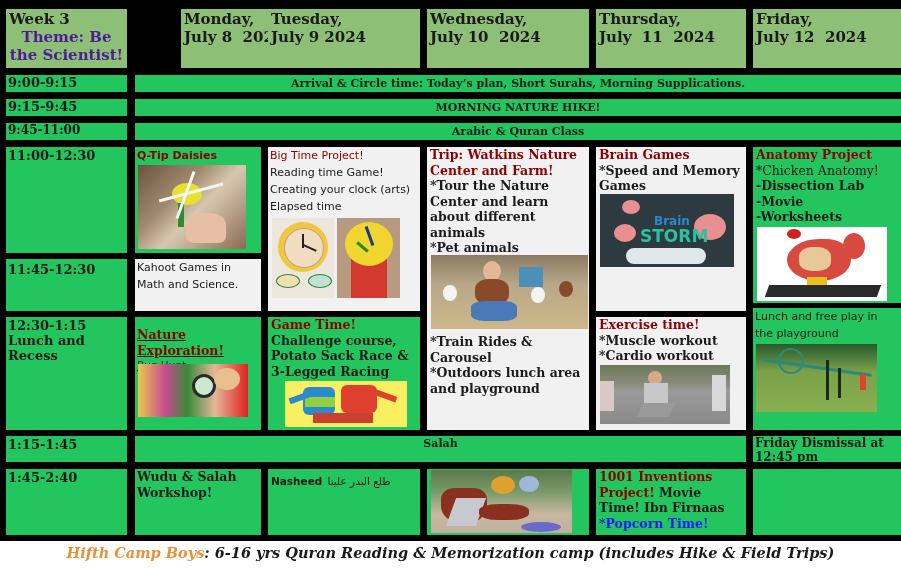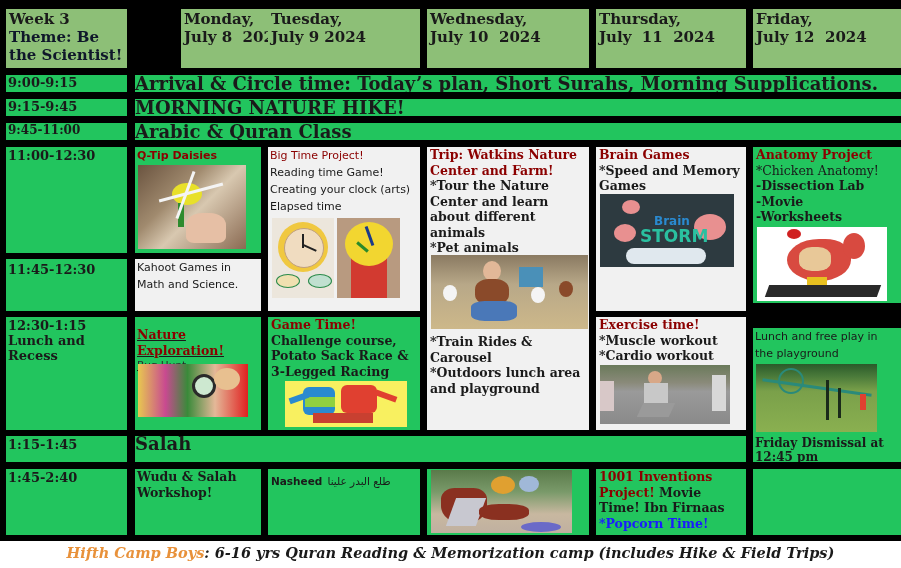--- a/index.html
+++ b/index.html
@@ -3,22 +3,22 @@
 <meta charset="utf-8">
 <style>
   html,body{margin:0;padding:0;}
   body{width:901px;height:568px;background:#ffffff;position:relative;overflow:hidden;font-family:"DejaVu Serif",serif;}
   .board{position:absolute;left:0;top:0;width:901px;height:541px;background:#000;}
   .cell{position:absolute;box-sizing:border-box;overflow:hidden;color:#1a1a1a;}
   .hdr{background:#8dbf77;font-family:"DejaVu Serif",serif;font-weight:bold;font-size:15px;line-height:18px;padding:1px 3px;}
   .white{background:#22c55e;}
   .grey{background:#f1f1f1;}
   .time{font-weight:bold;font-size:13px;line-height:15px;padding:0 2px;}
-  .span{font-weight:bold;font-size:18px;text-align:left;line-height:17px;}
-  .brightred{color:#0f172a;}
+  .span{font-weight:bold;font-size:11px;text-align:center;line-height:17px;}
+  .brightred{color:#4c1d95;text-align:center;}
   .maroon{color:#8b0000;}
   .blue{color:#1a1aff;}
   .serifb{font-family:"DejaVu Serif",serif;font-weight:bold;font-size:12.5px;line-height:15.5px;}
   .sans{font-family:"DejaVu Sans",sans-serif;font-size:11px;line-height:17px;}
   .sansb{font-family:"DejaVu Sans",sans-serif;font-size:11px;line-height:17px;font-weight:bold;}
   .pic{position:absolute;overflow:hidden;}
   .footer{position:absolute;left:0;top:544px;width:901px;text-align:center;font-family:"DejaVu Serif",serif;font-style:italic;font-weight:bold;font-size:14.5px;color:#1a1a1a;}
   .footer .orange{color:#e8913a;}
 </style>
 </head>
@@ -180,21 +180,21 @@
     <div class="serifb">*Cardio workout</div>
     <div class="pic" style="left:4px;top:48px;width:130px;height:59px;background:linear-gradient(180deg,#6a7a5a 0%,#8a8a7a 30%,#9a9a9a 45%,#8a8a8a 100%);">
       <div style="position:absolute;left:48px;top:6px;width:14px;height:14px;border-radius:50%;background:#d8a888;"></div>
       <div style="position:absolute;left:44px;top:18px;width:24px;height:22px;background:#c8c8c8;"></div>
       <div style="position:absolute;left:40px;top:38px;width:32px;height:14px;background:#9a9a9a;transform:skewX(-25deg);"></div>
       <div style="position:absolute;left:112px;top:10px;width:14px;height:36px;background:#d8d8d8;"></div>
       <div style="position:absolute;left:0px;top:16px;width:14px;height:30px;background:#d8c8c8;"></div>
     </div>
   </div>
 
-  <div class="cell white" style="left:753px;top:308px;width:148px;height:122px;padding:0 2px;margin-top:20px;">
+  <div class="cell white" style="left:753px;top:308px;width:148px;height:122px;padding:0 2px;">
     <div class="sans" style="font-size:11px;line-height:17px;">Lunch and free play in the playground</div>
     <div class="pic" style="left:3px;top:36px;width:121px;height:68px;background:linear-gradient(180deg,#2a5a2a 0%,#4a7a3a 18%,#7aa04a 40%,#8ab050 100%);">
       <div style="position:absolute;left:22px;top:4px;width:22px;height:22px;border-radius:50%;border:2px solid #2a8a7a;"></div>
       <div style="position:absolute;left:6px;top:22px;width:110px;height:3px;background:#2a8a7a;transform:rotate(8deg);"></div>
       <div style="position:absolute;left:70px;top:16px;width:3px;height:40px;background:#1a2a1a;"></div>
       <div style="position:absolute;left:82px;top:24px;width:3px;height:30px;background:#1a2a1a;"></div>
       <div style="position:absolute;left:104px;top:30px;width:6px;height:16px;background:#e04030;"></div>
     </div>
   </div>
 

